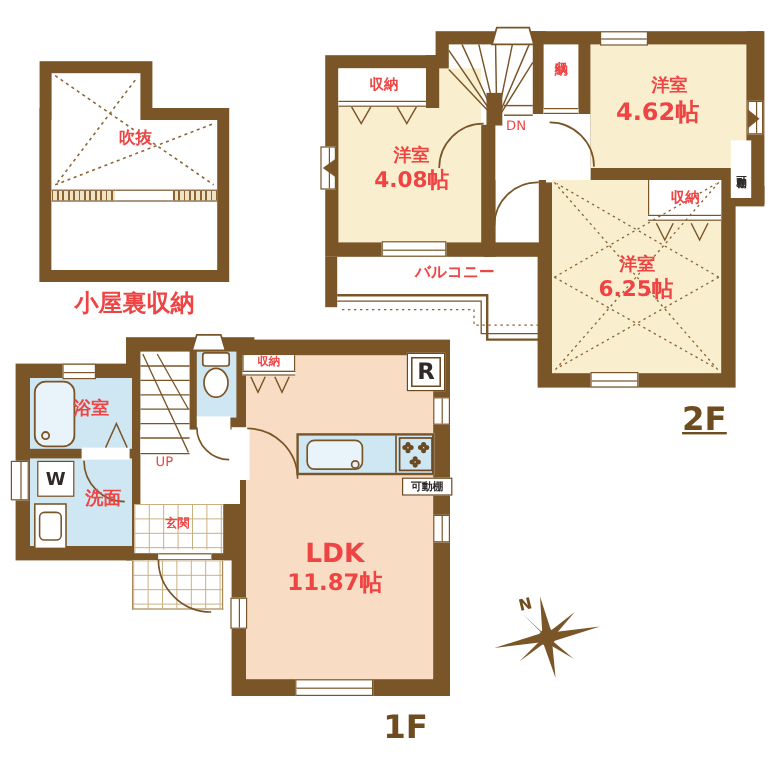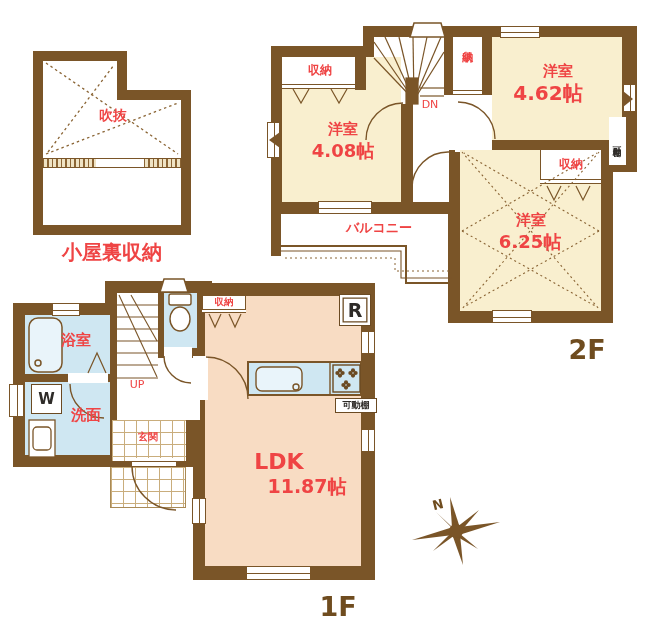--- a/index.html
+++ b/index.html
@@ -258,25 +258,25 @@
   <div class="abs lbl vtext" style="left:467px;top:42px;font-size:11px;transform:translateX(-50%);">収納</div>
   <div class="abs lbl" style="left:430px;top:99px;font-size:11px;font-weight:400;">DN</div>
   <div class="abs lbl" style="left:558px;top:64px;font-size:15px;">洋室</div>
   <div class="abs lbl" style="left:548px;top:83px;font-size:20px;">4.62帖</div>
   <div class="abs lbl" style="left:343px;top:122px;font-size:15px;">洋室</div>
   <div class="abs lbl" style="left:343px;top:142px;font-size:18px;">4.08帖</div>
   <div class="abs lbl" style="left:571px;top:158px;font-size:12px;">収納</div>
   <div class="abs lbl" style="left:531px;top:213px;font-size:15px;">洋室</div>
   <div class="abs lbl" style="left:506px;top:233px;font-size:18px;margin-left:24px;">6.25帖</div>
   <div class="abs lbl" style="left:379px;top:221px;font-size:13px;font-weight:700;">バルコニー</div>
-  <div class="abs lblf" style="left:587px;top:334px;font-size:27px;">2F</div>
+  <div class="abs lblf" style="left:587px;top:334px;font-size:27px;text-decoration:underline;">2F</div>
 
   <div class="abs lbl" style="left:76px;top:333px;font-size:15px;">浴室</div>
   <div class="abs lbl" style="left:86px;top:408px;font-size:15px;">洗面</div>
   <div class="abs lbl" style="left:137px;top:379px;font-size:11px;font-weight:400;">UP</div>
   <div class="abs lbl" style="left:148px;top:432px;font-size:10px;">玄関</div>
   <div class="abs lbl" style="left:224px;top:297px;font-size:9.5px;">収納</div>
   <div class="abs lbl" style="left:279px;top:450px;font-size:22px;">LDK</div>
-  <div class="abs lbl" style="left:279px;top:477px;font-size:19px;margin-left:28px;">11.87帖</div>
+  <div class="abs lbl" style="left:279px;top:477px;font-size:19px;">11.87帖</div>
   <div class="abs lblf" style="left:338px;top:591px;font-size:27px;">1F</div>
 
   <div class="abs lblf" style="left:438px;top:497px;font-size:13px;transform:translateX(-50%) rotate(-14deg);">N</div>
 </div>
 
 </body></html>

